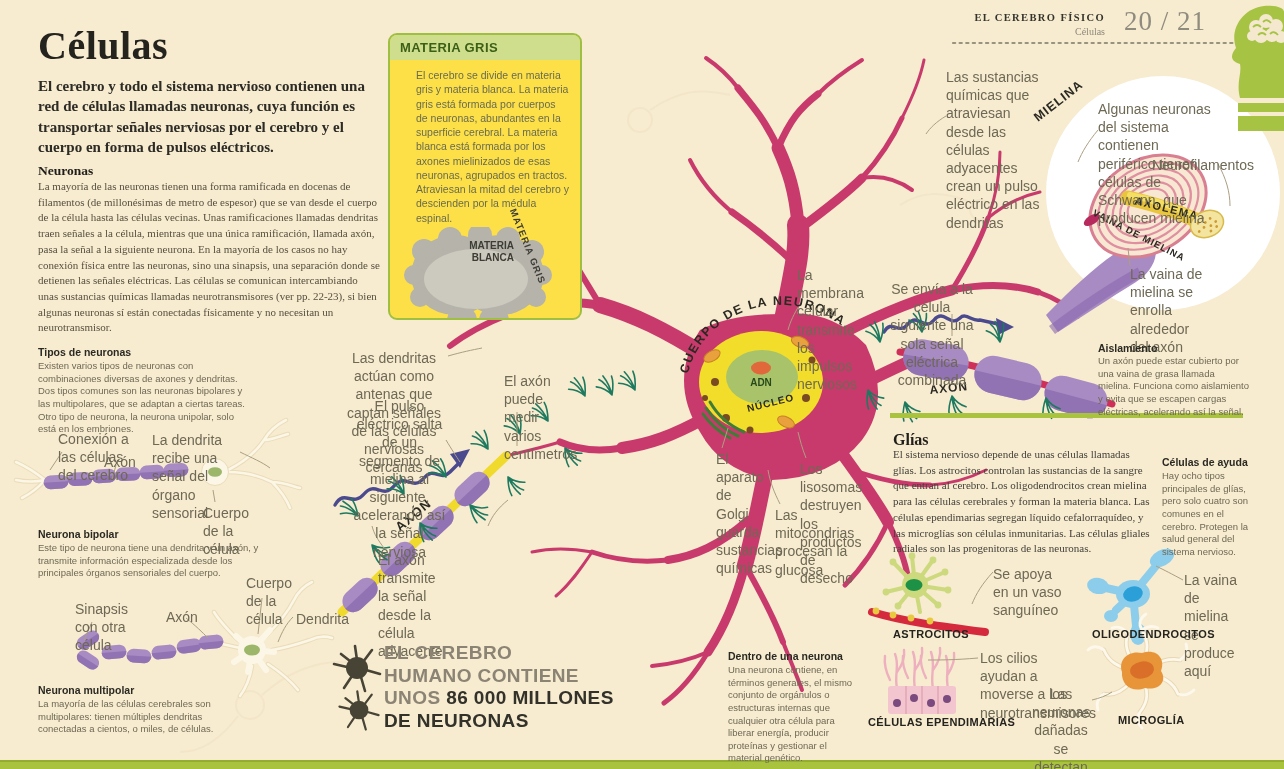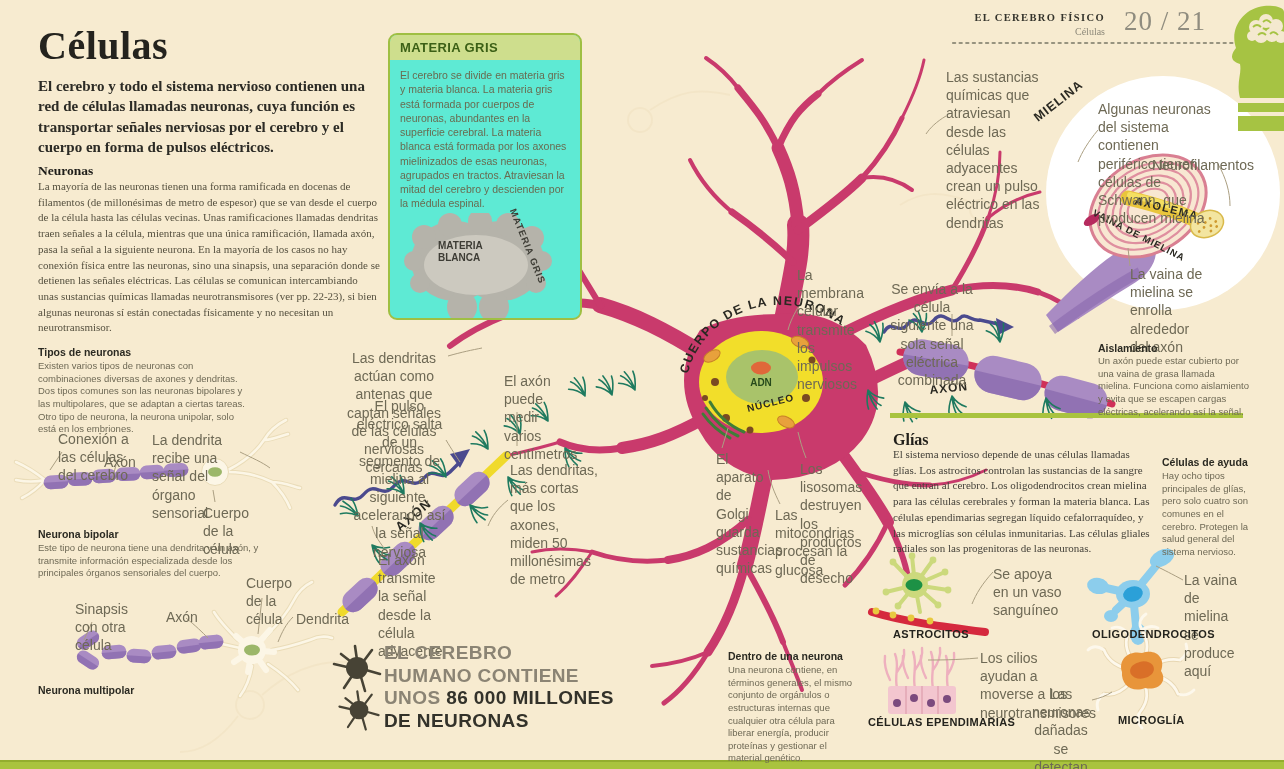--- a/index.html
+++ b/index.html
@@ -12,23 +12,23 @@
   .secbody{font-size:11px;color:#55503f;line-height:1.43}
   .minihead{font-size:10.5px;font-weight:bold;color:#2b2a22;margin-bottom:2px}
   .minibody{font-size:9.5px;color:#6e6955;line-height:1.33}
   .lbl{font-size:14px;color:#6e6955;line-height:1.3}
   .cellname{font-size:11px;font-weight:bold;color:#24231d;letter-spacing:.4px}
   .hdr-sec{font-size:10.5px;font-weight:bold;letter-spacing:1.4px;color:#35342c;text-align:right;font-family:"Liberation Serif",serif}
   .hdr-sub{font-size:10px;color:#8d897a;text-align:right;font-family:"Liberation Serif",serif}
   .hdr-num{font-size:27px;color:#8f8c7f;font-family:"Liberation Serif",serif;letter-spacing:1px}
   .gliashead{font-size:16px;font-weight:bold;color:#211f1a;font-family:"Liberation Serif",serif}
   .gliasbody{font-size:11px;color:#45423a;line-height:1.43;font-family:"Liberation Serif",serif}
-  .materia-box{left:388px;top:33px;width:194px;height:287px;border:2px solid #9fbf43;border-radius:9px;background:#5eead4;box-sizing:border-box;overflow:hidden}
+  .materia-box{left:388px;top:33px;width:194px;height:287px;border:2px solid #9fbf43;border-radius:9px;background:#fde047;box-sizing:border-box;overflow:hidden}
   .materia-title{background:#cede8d;color:#3c6016;font-size:13px;font-weight:bold;padding:5px 10px;letter-spacing:.4px}
-  .materia-body{padding:8px 10px 0 10px;font-size:10.5px;color:#696b50;line-height:1.36}
+  .materia-body{padding:8px 10px 0 26px;font-size:10.5px;color:#696b50;line-height:1.36}
   .stat{font-size:19px;font-weight:bold;line-height:22.5px;letter-spacing:.4px}
   .stat .g{color:#8b8474}
   .stat .d{color:#33322a}
   .ralign{text-align:center}
   .calign{text-align:center}
 </style>
 </head>
 <body>
 
 <div class="page">
@@ -406,43 +406,43 @@
           <circle cx="90" cy="8" r="12"></circle>
         <circle cx="118" cy="12" r="12"></circle>
           <circle cx="142" cy="25" r="12"></circle>
           <circle cx="152" cy="48" r="10"></circle>
         <circle cx="24" cy="48" r="10"></circle>
           <circle cx="30" cy="70" r="10"></circle>
           <circle cx="146" cy="70" r="10"></circle>
       </g>
       <ellipse cx="86" cy="52" rx="52" ry="30" fill="#ccc9bf"></ellipse>
     </svg>
-    <div class="abs" style="left:48px;top:205px;width:76px;text-align:left;font-size:10px;font-weight:bold;color:#3d3c35;line-height:1.15">MATERIA BLANCA</div>
+    <div class="abs" style="left:48px;top:205px;width:76px;text-align:right;font-size:10px;font-weight:bold;color:#3d3c35;line-height:1.15">MATERIA BLANCA</div>
     <div class="abs" style="left:128px;top:172px;font-size:9.5px;font-weight:bold;color:#3d3c35;letter-spacing:1px;transform:rotate(68deg);transform-origin:left top;white-space:nowrap">MATERIA GRIS</div>
   </div>
 
   <div class="abs minihead" style="left:38px;top:346px">Tipos de neuronas</div>
   <div class="abs minibody" style="left:38px;top:360px;width:216px">Existen varios tipos de neuronas con combinaciones diversas de axones y dendritas. Dos tipos comunes son las neuronas bipolares y las multipolares, que se adaptan a ciertas tareas. Otro tipo de neurona, la neurona unipolar, solo está en los embriones.</div>
   <div class="abs lbl" style="left:58px;top:430px;width:80px">Conexión a las células del cerebro</div>
   <div class="abs lbl" style="left:104px;top:453px">Axón</div>
   <div class="abs lbl" style="left:152px;top:431px;width:94px">La dendrita recibe una señal del órgano sensorial</div>
   <div class="abs lbl" style="left:203px;top:504px;width:58px">Cuerpo de la célula</div>
 
   <div class="abs minihead" style="left:38px;top:528px">Neurona bipolar</div>
   <div class="abs minibody" style="left:38px;top:542px;width:230px">Este tipo de neurona tiene una dendrita y un axón, y transmite información especializada desde los principales órganos sensoriales del cuerpo.</div>
   <div class="abs lbl" style="left:75px;top:600px;width:62px">Sinapsis con otra célula</div>
   <div class="abs lbl" style="left:166px;top:608px">Axón</div>
   <div class="abs lbl" style="left:246px;top:574px;width:58px">Cuerpo de la célula</div>
   <div class="abs lbl" style="left:296px;top:610px">Dendrita</div>
   <div class="abs minihead" style="left:38px;top:684px">Neurona multipolar</div>
+  <div class="abs minibody" style="left:38px;top:698px;width:210px">La mayoría de las células cerebrales son multipolares: tienen múltiples dendritas conectadas a cientos, o miles, de células.</div>
 
   <div class="abs lbl calign" style="left:338px;top:349px;width:112px">Las dendritas actúan como antenas que captan señales de las células nerviosas cercanas</div>
   <div class="abs lbl ralign" style="left:352px;top:397px;width:95px">El pulso eléctrico salta de un segmento de mielina al siguiente, acelerando así la señal nerviosa</div>
   <div class="abs lbl" style="left:504px;top:372px;width:62px">El axón puede medir varios centímetros</div>
-  <div class="abs lbl" style="left:510px;top:461px;width:88px">Las dendritas, más cortas que los axones, miden 50 millonésimas de metro</div>
   <div class="abs lbl" style="left:378px;top:551px;width:66px">El axón transmite la señal desde la célula adyacente</div>
   <div class="abs lbl" style="left:946px;top:68px;width:104px">Las sustancias químicas que atraviesan desde las células adyacentes crean un pulso eléctrico en las dendritas</div>
   <div class="abs lbl" style="left:797px;top:266px;width:64px">La membrana celular transmite los impulsos nerviosos</div>
   <div class="abs lbl ralign" style="left:890px;top:280px;width:84px">Se envía a la célula siguiente una sola señal eléctrica combinada</div>
   <div class="abs lbl" style="left:716px;top:450px;width:52px">El aparato de Golgi guarda sustancias químicas</div>
   <div class="abs lbl" style="left:800px;top:460px;width:56px">Los lisosomas destruyen los productos de desecho</div>
   <div class="abs lbl" style="left:775px;top:506px;width:78px">Las mitocondrias procesan la glucosa</div>
 
   <div class="abs lbl" style="left:1098px;top:100px;width:120px">Algunas neuronas del sistema contienen periférico tienen células de Schwann, que producen mielina</div>
   <div class="abs lbl" style="left:1152px;top:156px">Neurofilamentos</div>

